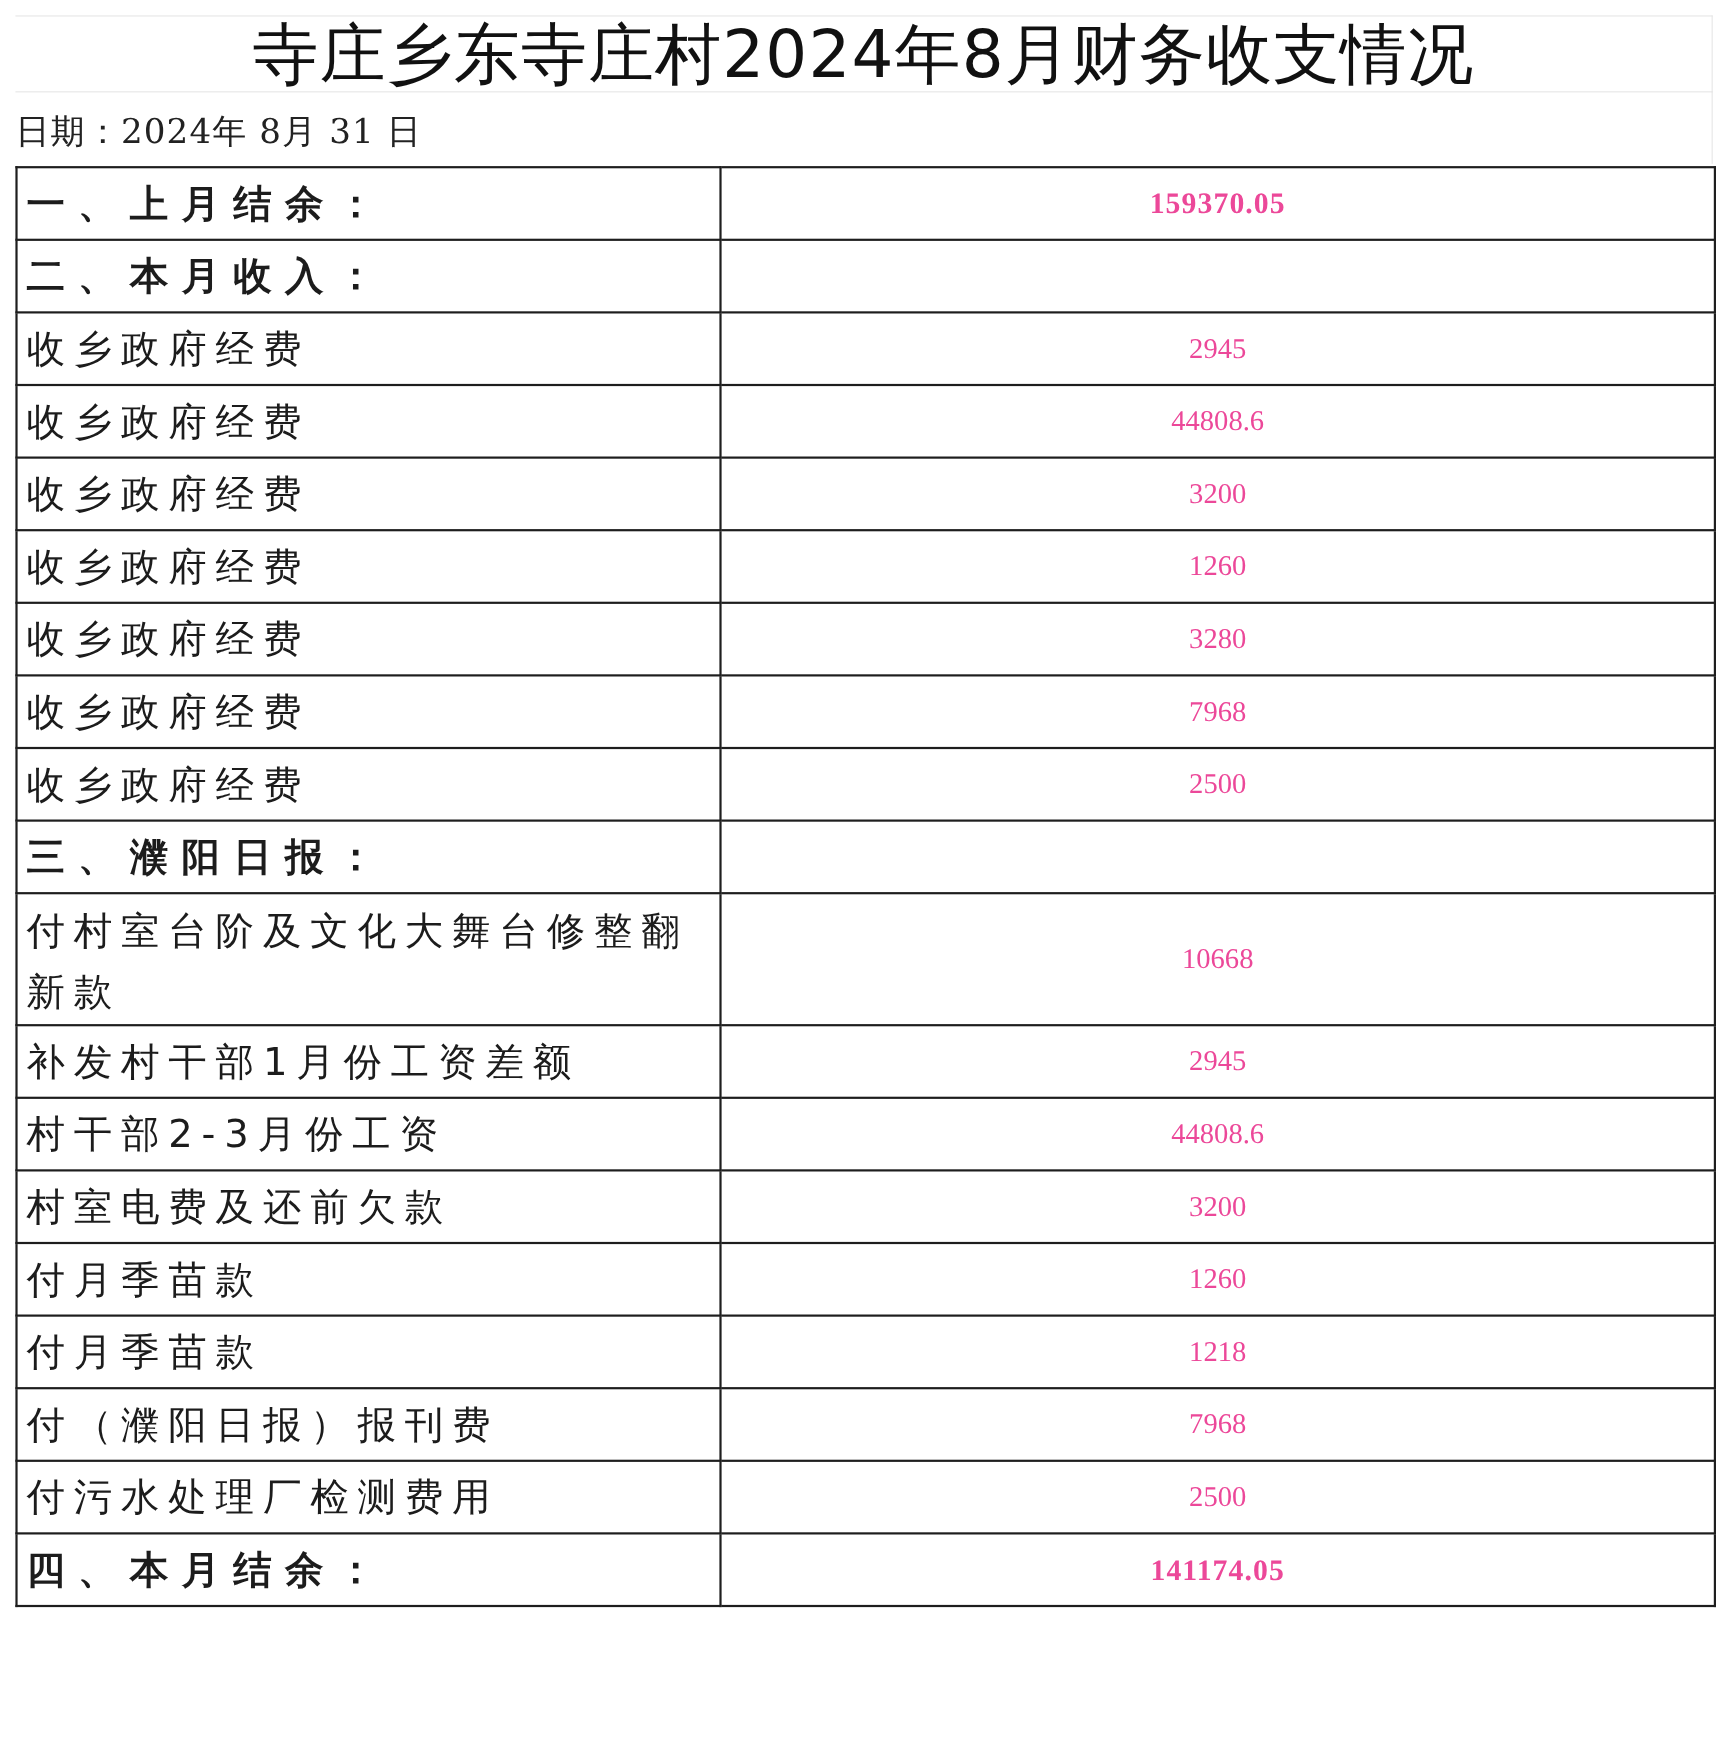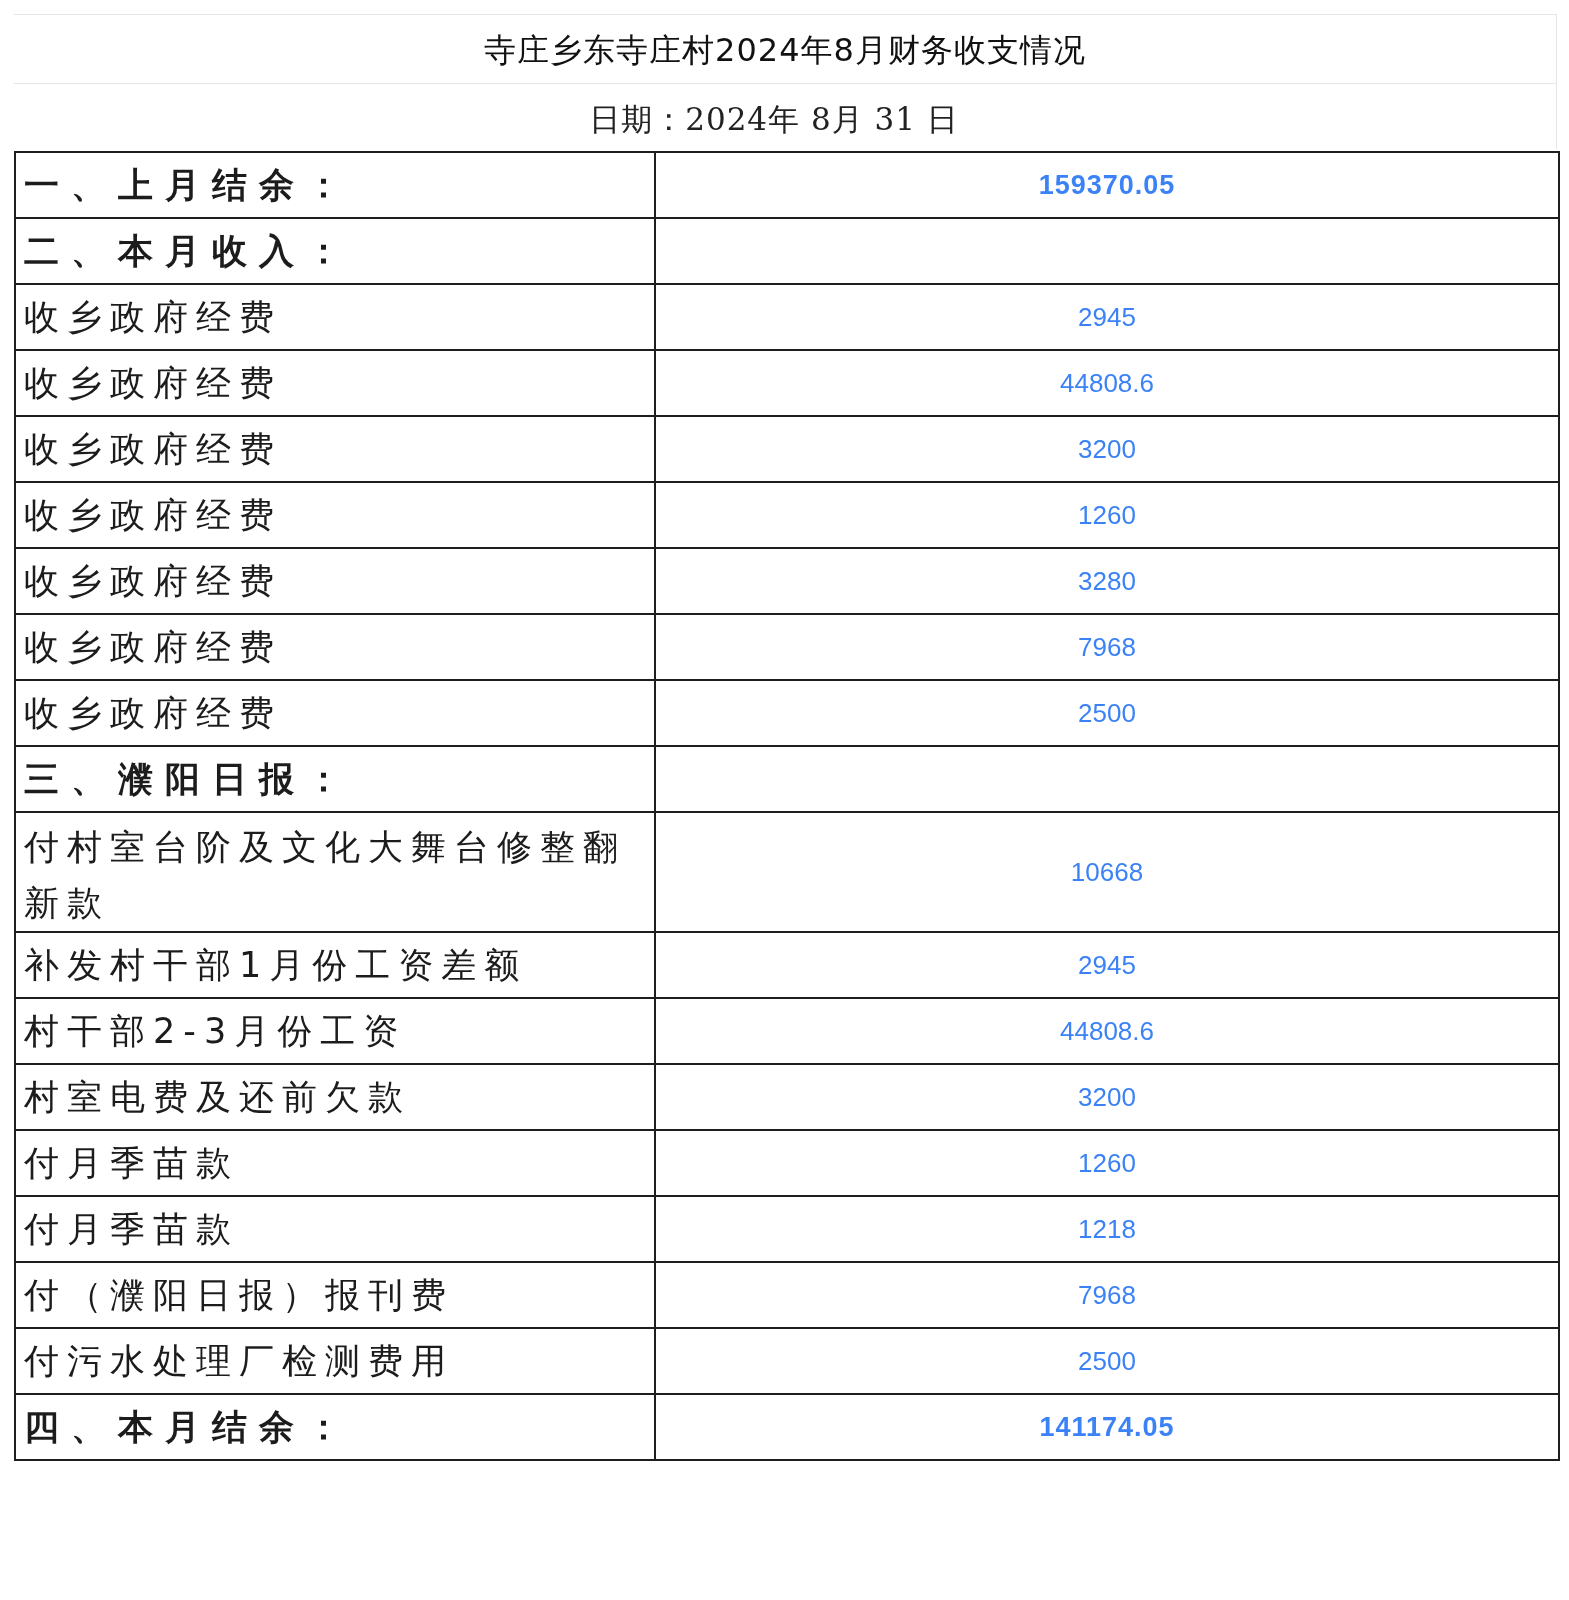--- a/index.html
+++ b/index.html
@@ -1,28 +1,28 @@
 <!DOCTYPE html>
 <html><head>
 <meta charset="utf-8">
 <style>
   html, body { margin: 0; padding: 0; background: #ffffff; }
   body { width: 1569px; height: 1600px; position: relative; overflow: hidden; font-family: "DejaVu Serif", serif; color: #1a1a1a; }
   .title-band { position: absolute; left: 14px; top: 14px; width: 1542px; height: 68px; border-top: 1px solid #e6e6e6; border-bottom: 1px solid #e6e6e6; border-right: 1px solid #e6e6e6; display: flex; align-items: center; justify-content: center; }
-  .title { font-family: "DejaVu Sans", sans-serif; font-size: 32px; font-weight: 500; letter-spacing: 1px; color: #111; line-height: 1; margin-top: 2px; }
-  .date-band { position: absolute; left: 14px; top: 83px; width: 1542px; height: 66px; border-right: 1px solid #e6e6e6; display: flex; align-items: center; justify-content: center; }
+  .title { font-family: "DejaVu Sans", sans-serif; font-size: 60px; font-weight: 500; letter-spacing: 1px; color: #111; line-height: 1; margin-top: 2px; }
+  .date-band { position: absolute; left: 14px; top: 83px; width: 1542px; height: 66px; border-right: 1px solid #e6e6e6; display: flex; align-items: center; justify-content: flex-start; }
   .date { font-family: "DejaVu Serif", serif; font-size: 31px; color: #222; margin-right: 22px; letter-spacing: 1px; margin-top: 8px; }
   .sheet { position: absolute; left: 14px; top: 151px; width: 1544px; border-collapse: collapse; table-layout: fixed; padding-left: 20px; }
   .sheet td { border: 2px solid #1e1e1e; height: 64px; padding: 0; overflow: hidden; }
   .sheet col.c1 { width: 640px; }
   .sheet col.c2 { width: 904px; }
   .lbl { font-family: "DejaVu Sans", sans-serif; font-size: 35px; letter-spacing: 8px; padding-left: 8px !important; white-space: nowrap; color: #1c1c1c; vertical-align: middle; }
   .lbl.head { font-weight: bold; font-size: 35px; letter-spacing: 12px; }
   .lbl.wrap { vertical-align: top; padding-top: 6px !important; line-height: 56px; white-space: normal; word-break: break-all; border-radius: 13px; }
-  .val { text-align: center; font-family: Liberation Sans, sans-serif; font-size: 26px; color: #3b82f6; vertical-align: middle; }
+  .val { text-align: center; font-family: Liberation Serif, serif; font-size: 26px; color: #ec4899; vertical-align: middle; }
   .val.bold { font-weight: bold; font-size: 27px; letter-spacing: 1px; }
 </style>
 </head>
 <body>
 
 <div class="title-band">
   <div class="title">寺庄乡东寺庄村2024年8月财务收支情况</div>
 </div>
 <div class="date-band">
   <div class="date">日期：2024年 8月 31 日</div>

